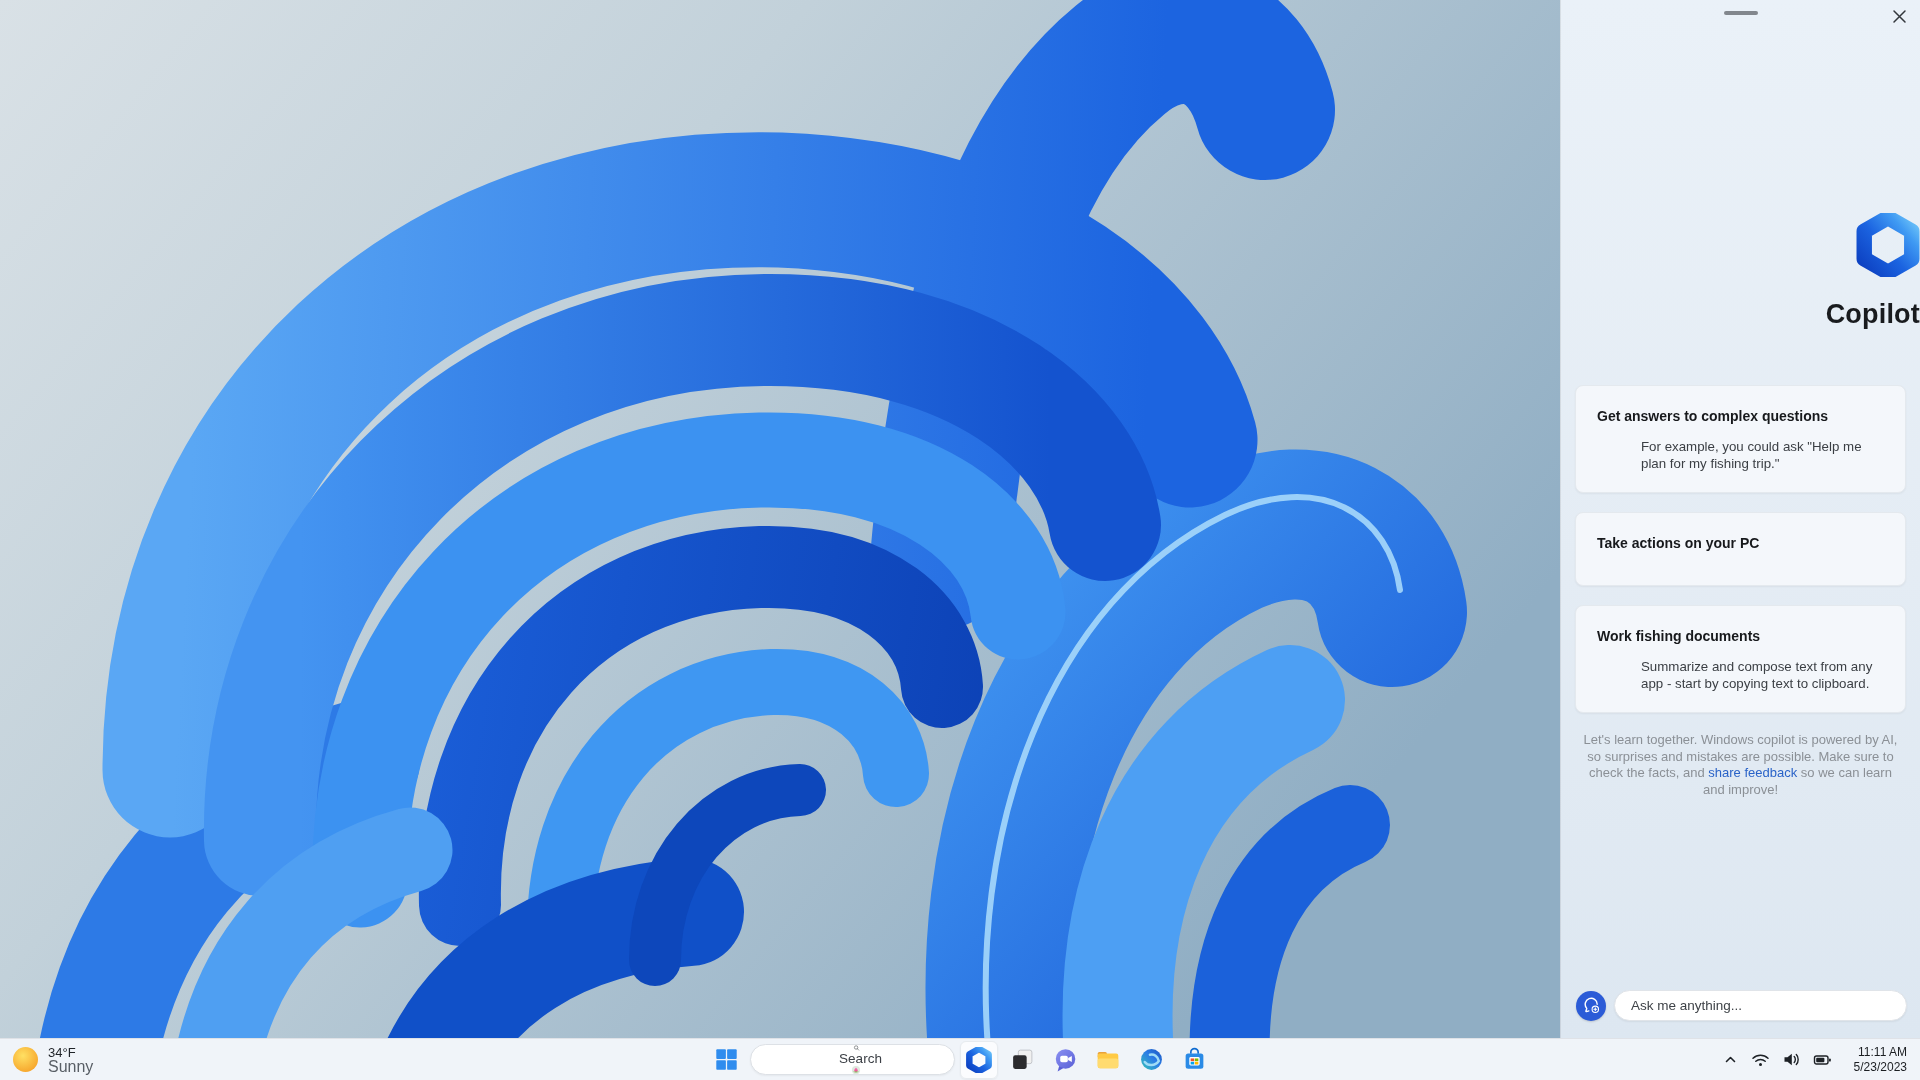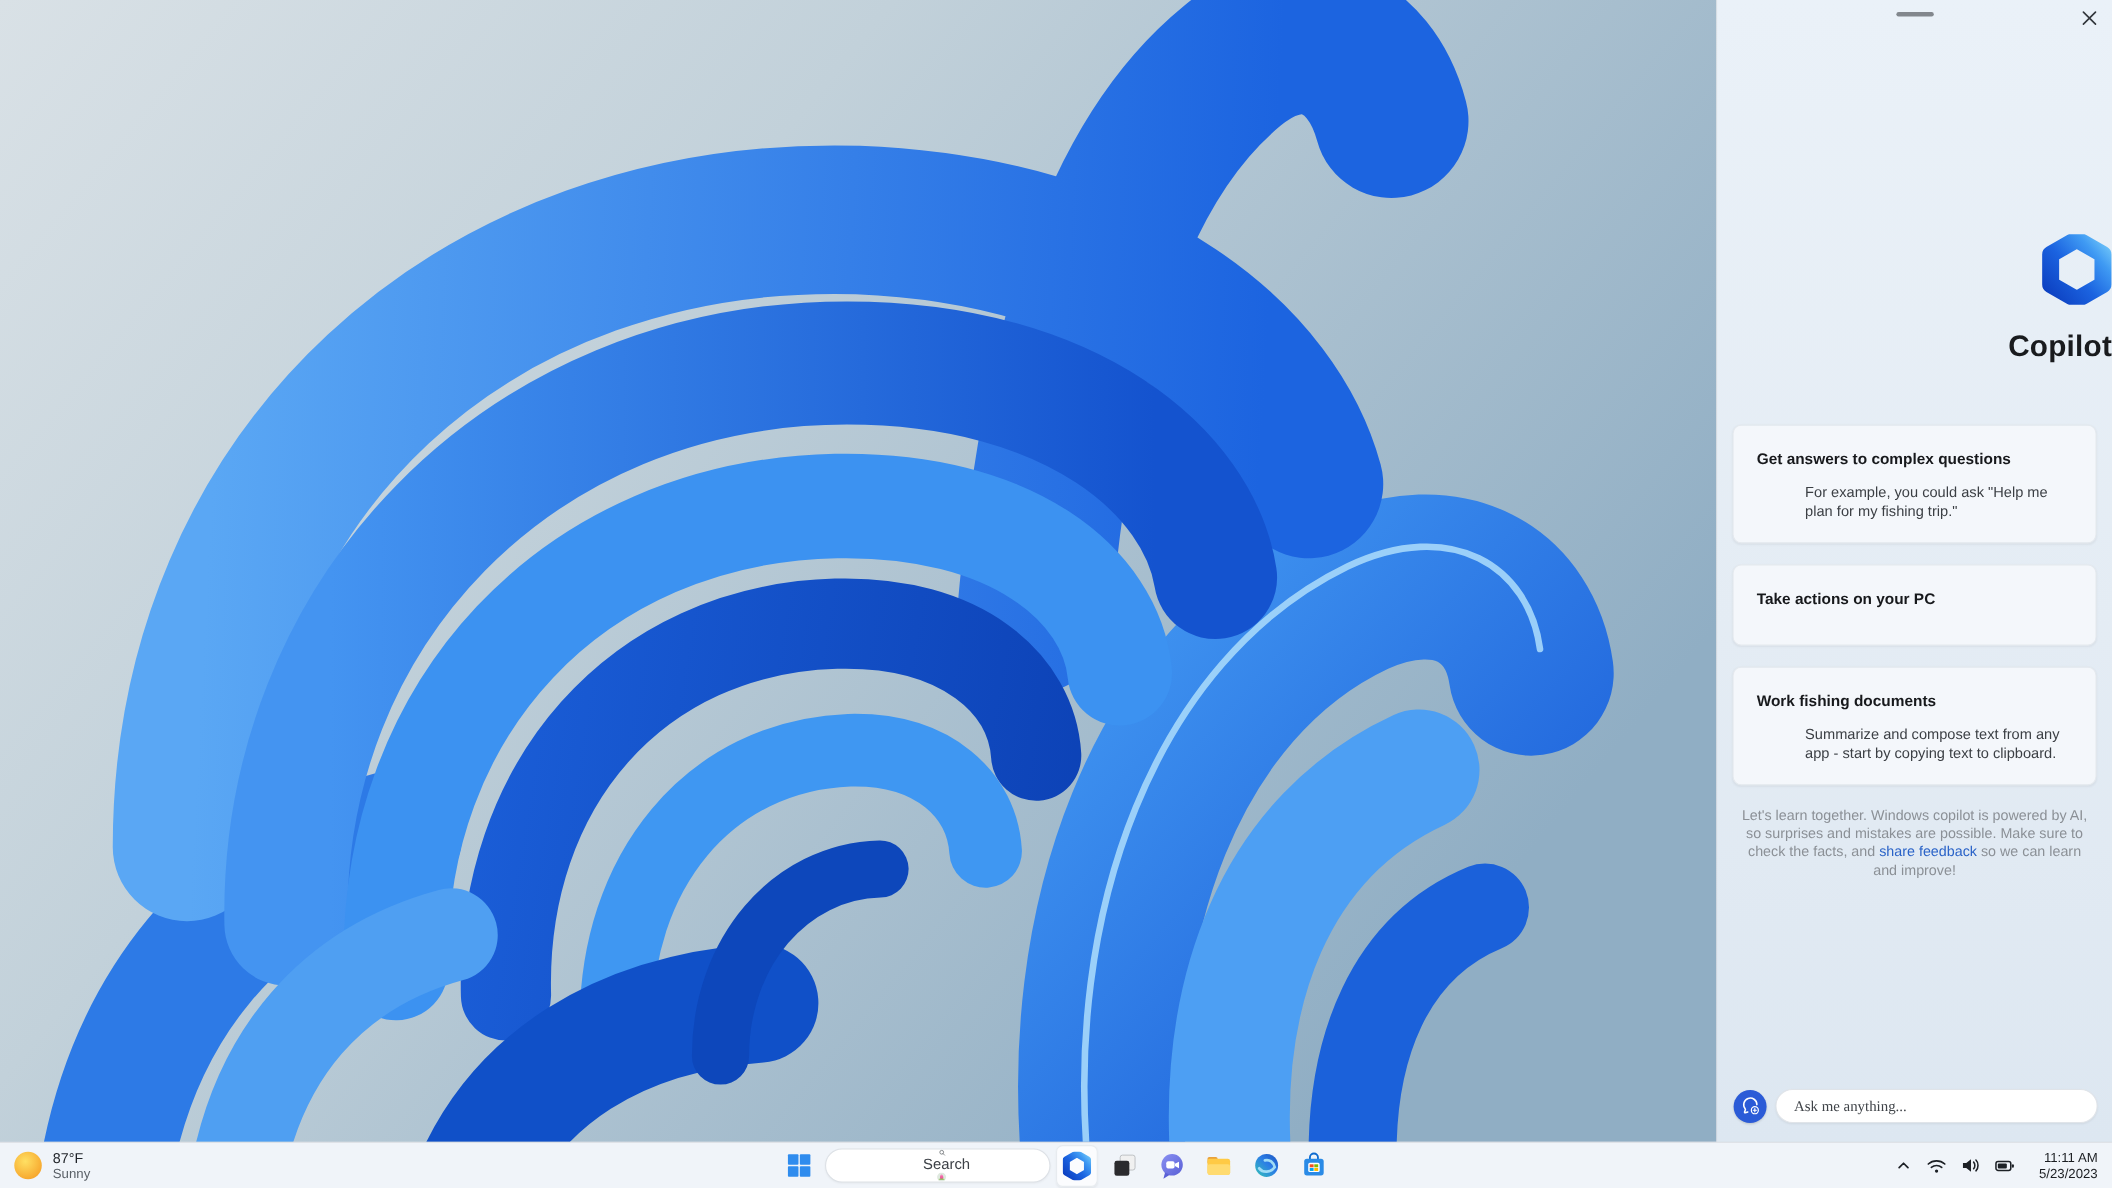--- a/index.html
+++ b/index.html
@@ -33,31 +33,31 @@
     font-size:13px; line-height:16.5px; color:#8b9096; }
   .disclaimer a { color:#2a63c8; text-decoration:none; cursor:pointer; }
 
   .input-row { position:absolute; left:15px; right:13px; bottom:17px;
     display:flex; align-items:center; gap:8px; }
   .newchat-btn { width:30px; height:30px; border-radius:50%; background:#2b5bd7;
     display:flex; align-items:center; justify-content:center; flex:0 0 auto;
     border:none; cursor:pointer; box-shadow:0 1px 2px rgba(0,0,0,.15); }
   .ask-input { flex:1; height:31px; border-radius:16px; border:1px solid #e0e4e9;
     background:#ffffff; padding:0 16px; font-size:13.5px; color:#ec4899;
-    font-family:Liberation Serif, serif; box-shadow:0 1px 2px rgba(0,0,0,.06); outline:none; }
+    font-family:Liberation Sans, sans-serif; box-shadow:0 1px 2px rgba(0,0,0,.06); outline:none; }
   .ask-input::placeholder { color:#3f4348; opacity:1; }
 
   
   .taskbar { position:absolute; left:0; bottom:0; width:1920px; height:42px;
     background:rgba(242,246,250,0.95); border-top:1px solid rgba(0,0,0,0.07);
     display:flex; align-items:center; }
   .tb-weather { display:flex; align-items:center; gap:9px; padding:0 10px 0 12px;
     height:100%; cursor:pointer; }
   .tb-weather-text .temp { font-size:13px; color:#1f2328; line-height:15px; }
-  .tb-weather-text .cond { font-size:12px; color:#595f66; line-height:14px; }
+  .tb-weather-text .cond { font-size:16px; color:#595f66; line-height:14px; }
 
   .tb-center { position:absolute; left:50%; top:0; transform:translateX(-50%);
     height:100%; display:flex; align-items:center; gap:5px; }
   .tb-btn { width:38px; height:38px; border-radius:6px; display:flex; align-items:center;
     justify-content:center; cursor:pointer; background:transparent; border:none; }
   .tb-btn.active { background:rgba(255,255,255,0.75); border:1px solid #e7ebef;
     box-shadow:0 1px 2px rgba(0,0,0,.05); }
   .tb-search { height:31px; width:205px; background:#ffffff; border:1px solid #dde1e6;
     border-radius:16px; display:flex; align-items:center; padding:0 4px 0 11px;
     cursor:pointer; box-shadow:0 1px 2px rgba(0,0,0,.05);flex-direction:column; }
@@ -178,21 +178,21 @@
     <svg width="27" height="27" viewBox="0 0 27 27">
       <defs>
           <radialGradient id="sunG" cx="0.4" cy="0.35" r="0.8">
         <stop offset="0" stop-color="#ffe063"></stop>
             <stop offset="1" stop-color="#f59c23"></stop>
       </radialGradient>
         </defs>
       <circle cx="13.5" cy="13.5" r="12.5" fill="url(#sunG)"></circle>
     </svg>
     <div class="tb-weather-text">
-      <div class="temp">87°F</div>
+      <div class="temp">34°F</div>
       <div class="cond">Sunny</div>
     </div>
   </div>
 
   <div class="tb-center">
 
     <button class="tb-btn">
       <svg width="25" height="25" viewBox="0 0 24 24">
         <rect x="2.2" y="2.2" width="9.2" height="9.2" rx="0.8" fill="#2f8cee"></rect>
         <rect x="12.6" y="2.2" width="9.2" height="9.2" rx="0.8" fill="#2f8cee"></rect>

